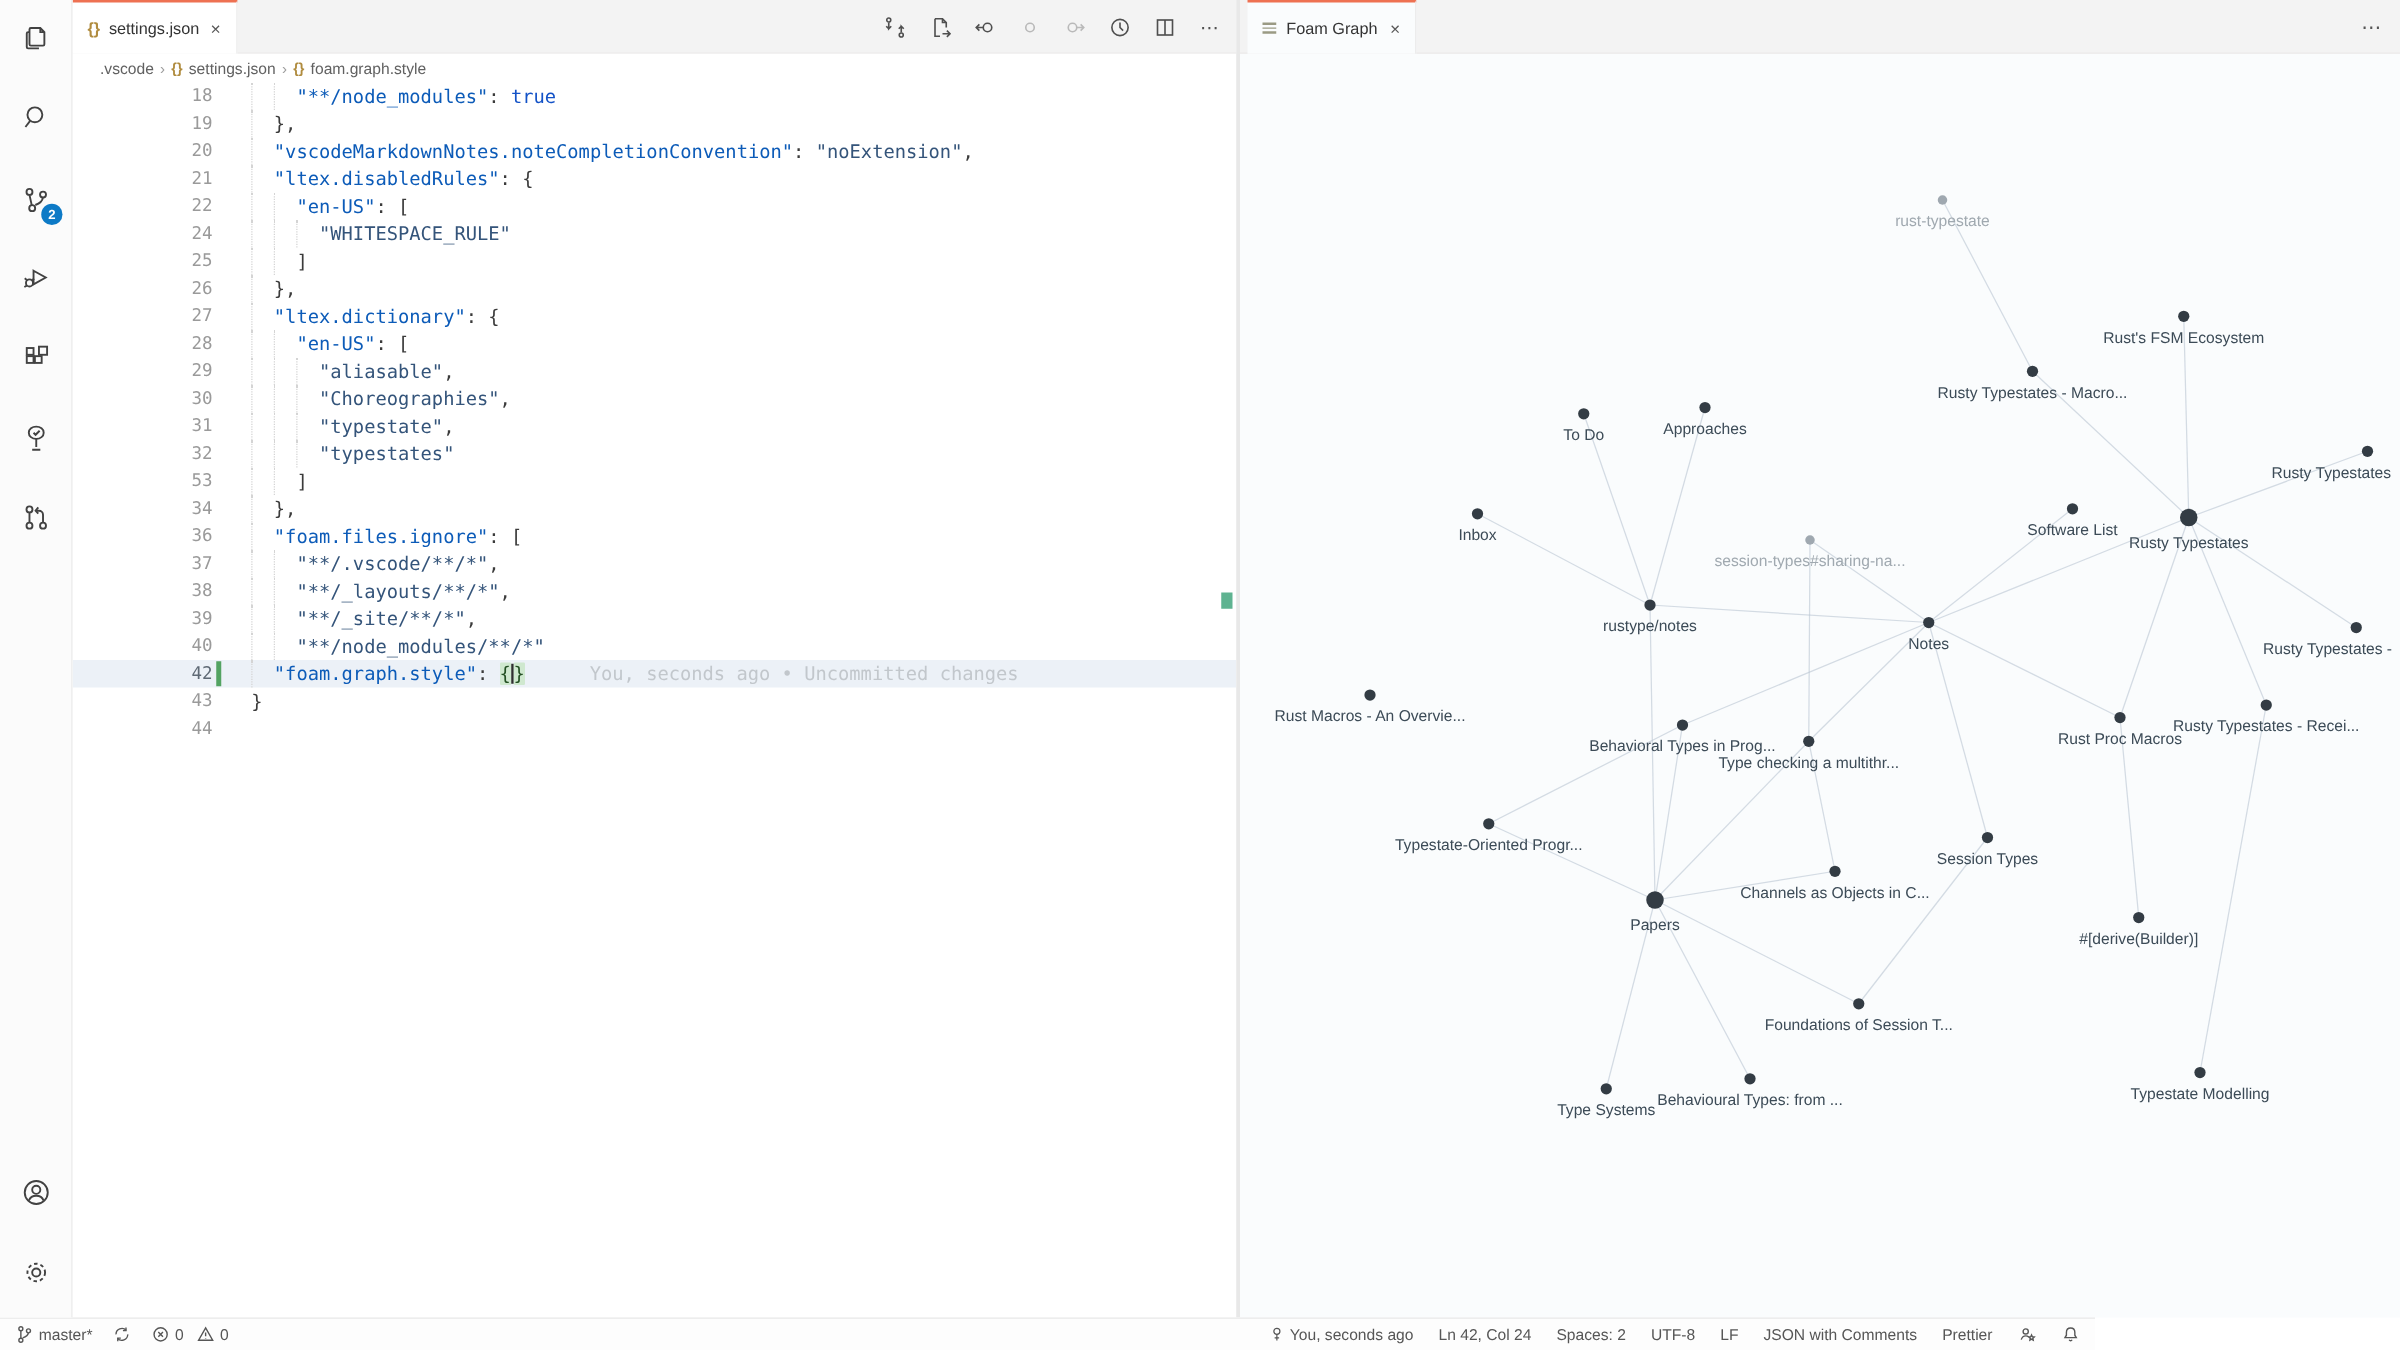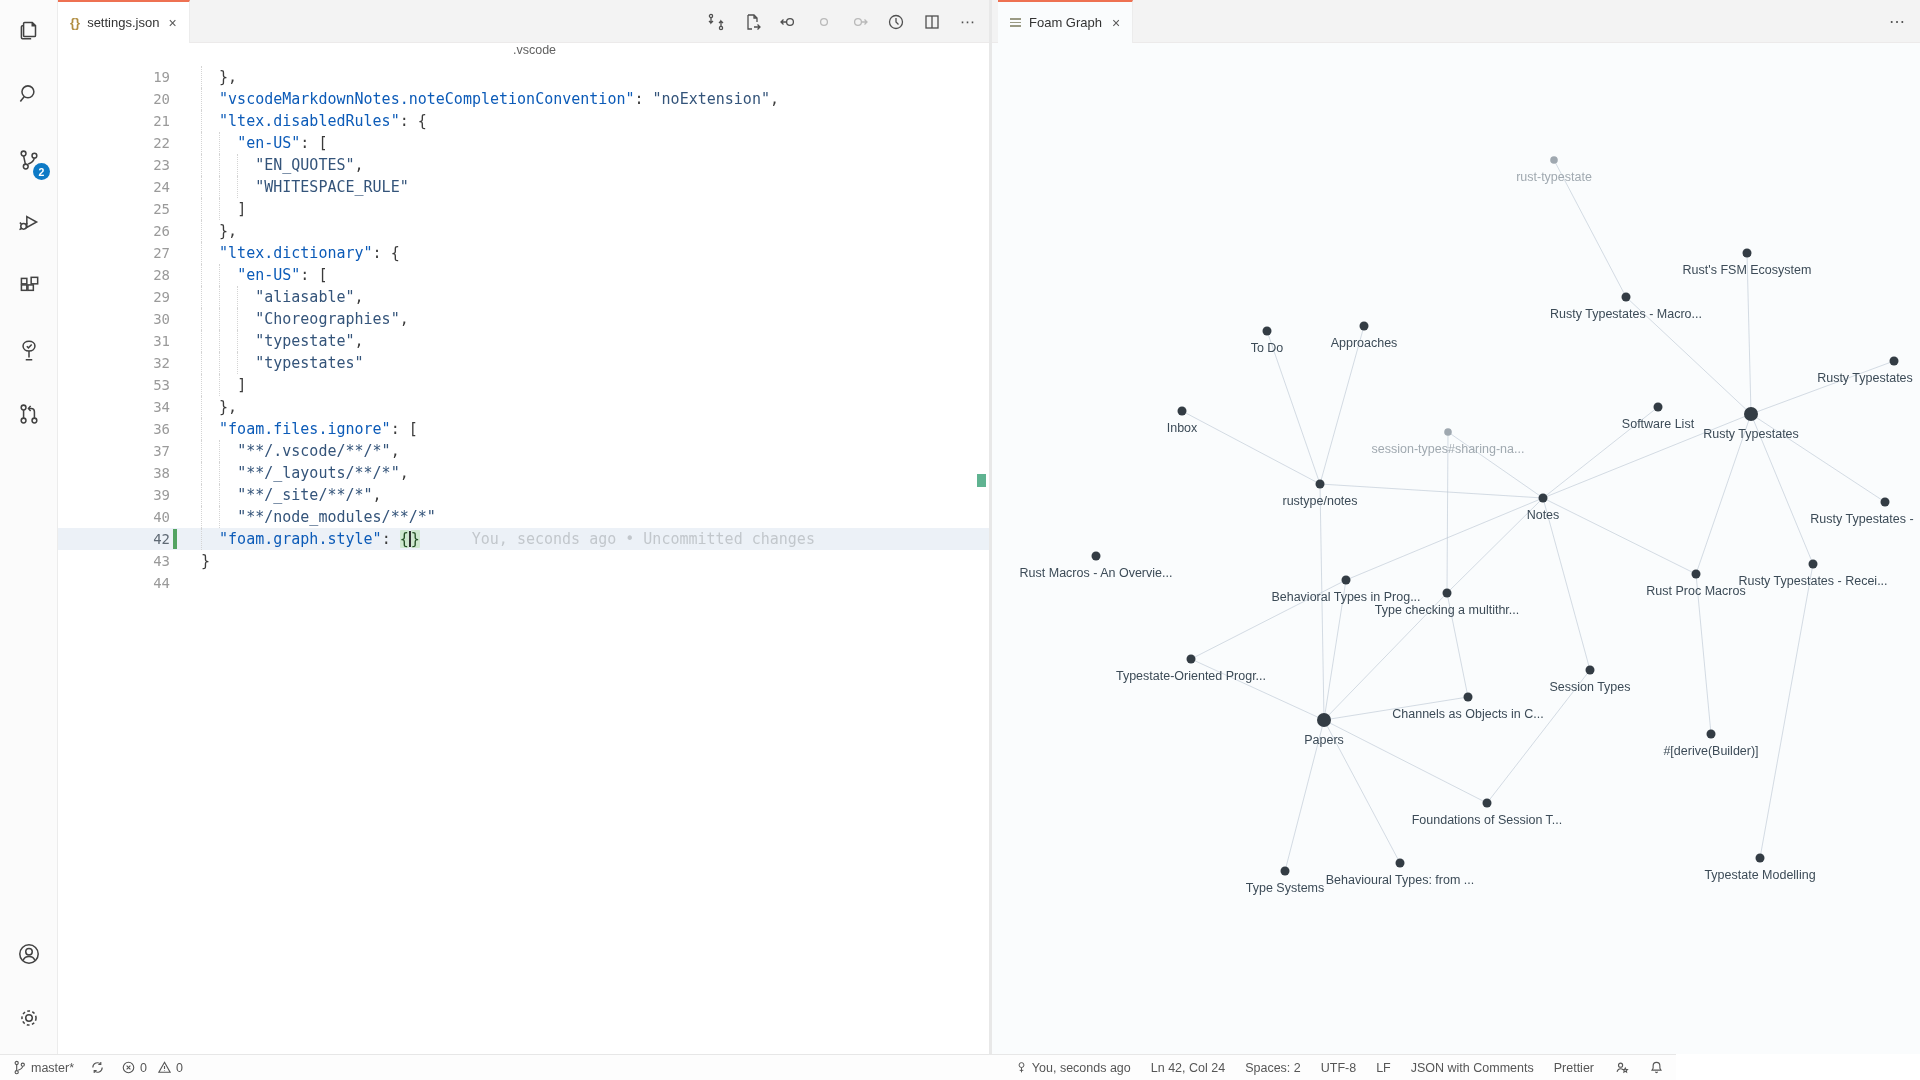--- a/index.html
+++ b/index.html
@@ -27,21 +27,21 @@
   .tab .braces { color:#b08c3f; font-weight:bold; font-size:13px; }
   .tab .tlabel { font-size:13px; color:#333; }
   .tab .tclose { color:#585858; font-size:14px; padding:0 2px; }
   .toolbar { position:absolute; right:8px; top:0; height:43px; display:flex; align-items:center; gap:10px; }
   .tb-btn { width:26px; height:26px; display:flex; align-items:center; justify-content:center; cursor:pointer; }
   .tb-btn svg { stroke:#4f4f4f; fill:none; stroke-width:1.3; }
   .tb-btn.dim svg { stroke:#b9b9b9; }
 
   .breadcrumb { position:absolute; left:0; top:43px; right:0; height:23px; background:#fff;
                 display:flex; align-items:center; padding-left:22px; gap:5px;
-                font-size:12.5px; color:#616161;flex-direction:column; }
+                font-size:12.5px; color:#616161; }
   .breadcrumb .braces { color:#b08c3f; font-size:11.5px; font-weight:bold; }
   .breadcrumb .sep { color:#9d9d9d; font-size:12px; }
 
   
   .code { position:absolute; left:0; top:66px; right:0; bottom:0; background:#fff;
           font-family:"DejaVu Sans Mono", monospace; font-size:15px; overflow:hidden; }
   .cline { position:relative; height:22px; line-height:22px; white-space:pre; padding-left:143px; }
   .cline .num { position:absolute; left:0; top:0; width:112px; text-align:right;
                 color:#9a9a9a; font-size:14px; }
   .cline.cursorline { background:#ecf1f7; }
@@ -224,25 +224,25 @@
       <span>.vscode</span>
       <span class="sep">›</span>
       <span class="braces">{}</span>
       <span>settings.json</span>
       <span class="sep">›</span>
       <span class="braces">{}</span>
       <span>foam.graph.style</span>
     </div>
 
     <div class="code" id="code-area">
+        <div class="cline"><span class="num">18</span><span class="guide" style="left: calc(0ch + 143px);"></span><span class="guide" style="left: calc(2ch + 143px);"></span><span class="">    </span><span class="tk-key">"**/node_modules"</span><span class="tk-pun">: </span><span class="tk-kw">true</span></div>
         <div class="cline"><span class="num">19</span><span class="guide" style="left: calc(0ch + 143px);"></span><span class="">  </span><span class="tk-pun">},</span></div>
         <div class="cline"><span class="num">20</span><span class="guide" style="left: calc(0ch + 143px);"></span><span class="">  </span><span class="tk-key">"vscodeMarkdownNotes.noteCompletionConvention"</span><span class="tk-pun">: </span><span class="tk-str">"noExtension"</span><span class="tk-pun">,</span></div>
         <div class="cline"><span class="num">21</span><span class="guide" style="left: calc(0ch + 143px);"></span><span class="">  </span><span class="tk-key">"ltex.disabledRules"</span><span class="tk-pun">: {</span></div>
         <div class="cline"><span class="num">22</span><span class="guide" style="left: calc(0ch + 143px);"></span><span class="guide" style="left: calc(2ch + 143px);"></span><span class="">    </span><span class="tk-key">"en-US"</span><span class="tk-pun">: [</span></div>
-        <div class="cline"><span class="num">23</span><span class="guide" style="left: calc(0ch + 143px);"></span><span class="guide" style="left: calc(2ch + 143px);"></span><span class="guide" style="left: calc(4ch + 143px);"></span><span class="">      </span><span class="tk-str">"EN_QUOTES"</span><span class="tk-pun">,</span></div>
         <div class="cline"><span class="num">24</span><span class="guide" style="left: calc(0ch + 143px);"></span><span class="guide" style="left: calc(2ch + 143px);"></span><span class="guide" style="left: calc(4ch + 143px);"></span><span class="">      </span><span class="tk-str">"WHITESPACE_RULE"</span></div>
         <div class="cline"><span class="num">25</span><span class="guide" style="left: calc(0ch + 143px);"></span><span class="guide" style="left: calc(2ch + 143px);"></span><span class="">    </span><span class="tk-pun">]</span></div>
         <div class="cline"><span class="num">26</span><span class="guide" style="left: calc(0ch + 143px);"></span><span class="">  </span><span class="tk-pun">},</span></div>
         <div class="cline"><span class="num">27</span><span class="guide" style="left: calc(0ch + 143px);"></span><span class="">  </span><span class="tk-key">"ltex.dictionary"</span><span class="tk-pun">: {</span></div>
         <div class="cline"><span class="num">28</span><span class="guide" style="left: calc(0ch + 143px);"></span><span class="guide" style="left: calc(2ch + 143px);"></span><span class="">    </span><span class="tk-key">"en-US"</span><span class="tk-pun">: [</span></div>
         <div class="cline"><span class="num">29</span><span class="guide" style="left: calc(0ch + 143px);"></span><span class="guide" style="left: calc(2ch + 143px);"></span><span class="guide" style="left: calc(4ch + 143px);"></span><span class="">      </span><span class="tk-str">"aliasable"</span><span class="tk-pun">,</span></div>
         <div class="cline"><span class="num">30</span><span class="guide" style="left: calc(0ch + 143px);"></span><span class="guide" style="left: calc(2ch + 143px);"></span><span class="guide" style="left: calc(4ch + 143px);"></span><span class="">      </span><span class="tk-str">"Choreographies"</span><span class="tk-pun">,</span></div>
         <div class="cline"><span class="num">31</span><span class="guide" style="left: calc(0ch + 143px);"></span><span class="guide" style="left: calc(2ch + 143px);"></span><span class="guide" style="left: calc(4ch + 143px);"></span><span class="">      </span><span class="tk-str">"typestate"</span><span class="tk-pun">,</span></div>
         <div class="cline"><span class="num">32</span><span class="guide" style="left: calc(0ch + 143px);"></span><span class="guide" style="left: calc(2ch + 143px);"></span><span class="guide" style="left: calc(4ch + 143px);"></span><span class="">      </span><span class="tk-str">"typestates"</span></div>
         <div class="cline"><span class="num">53</span><span class="guide" style="left: calc(0ch + 143px);"></span><span class="guide" style="left: calc(2ch + 143px);"></span><span class="">    </span><span class="tk-pun">]</span></div>

